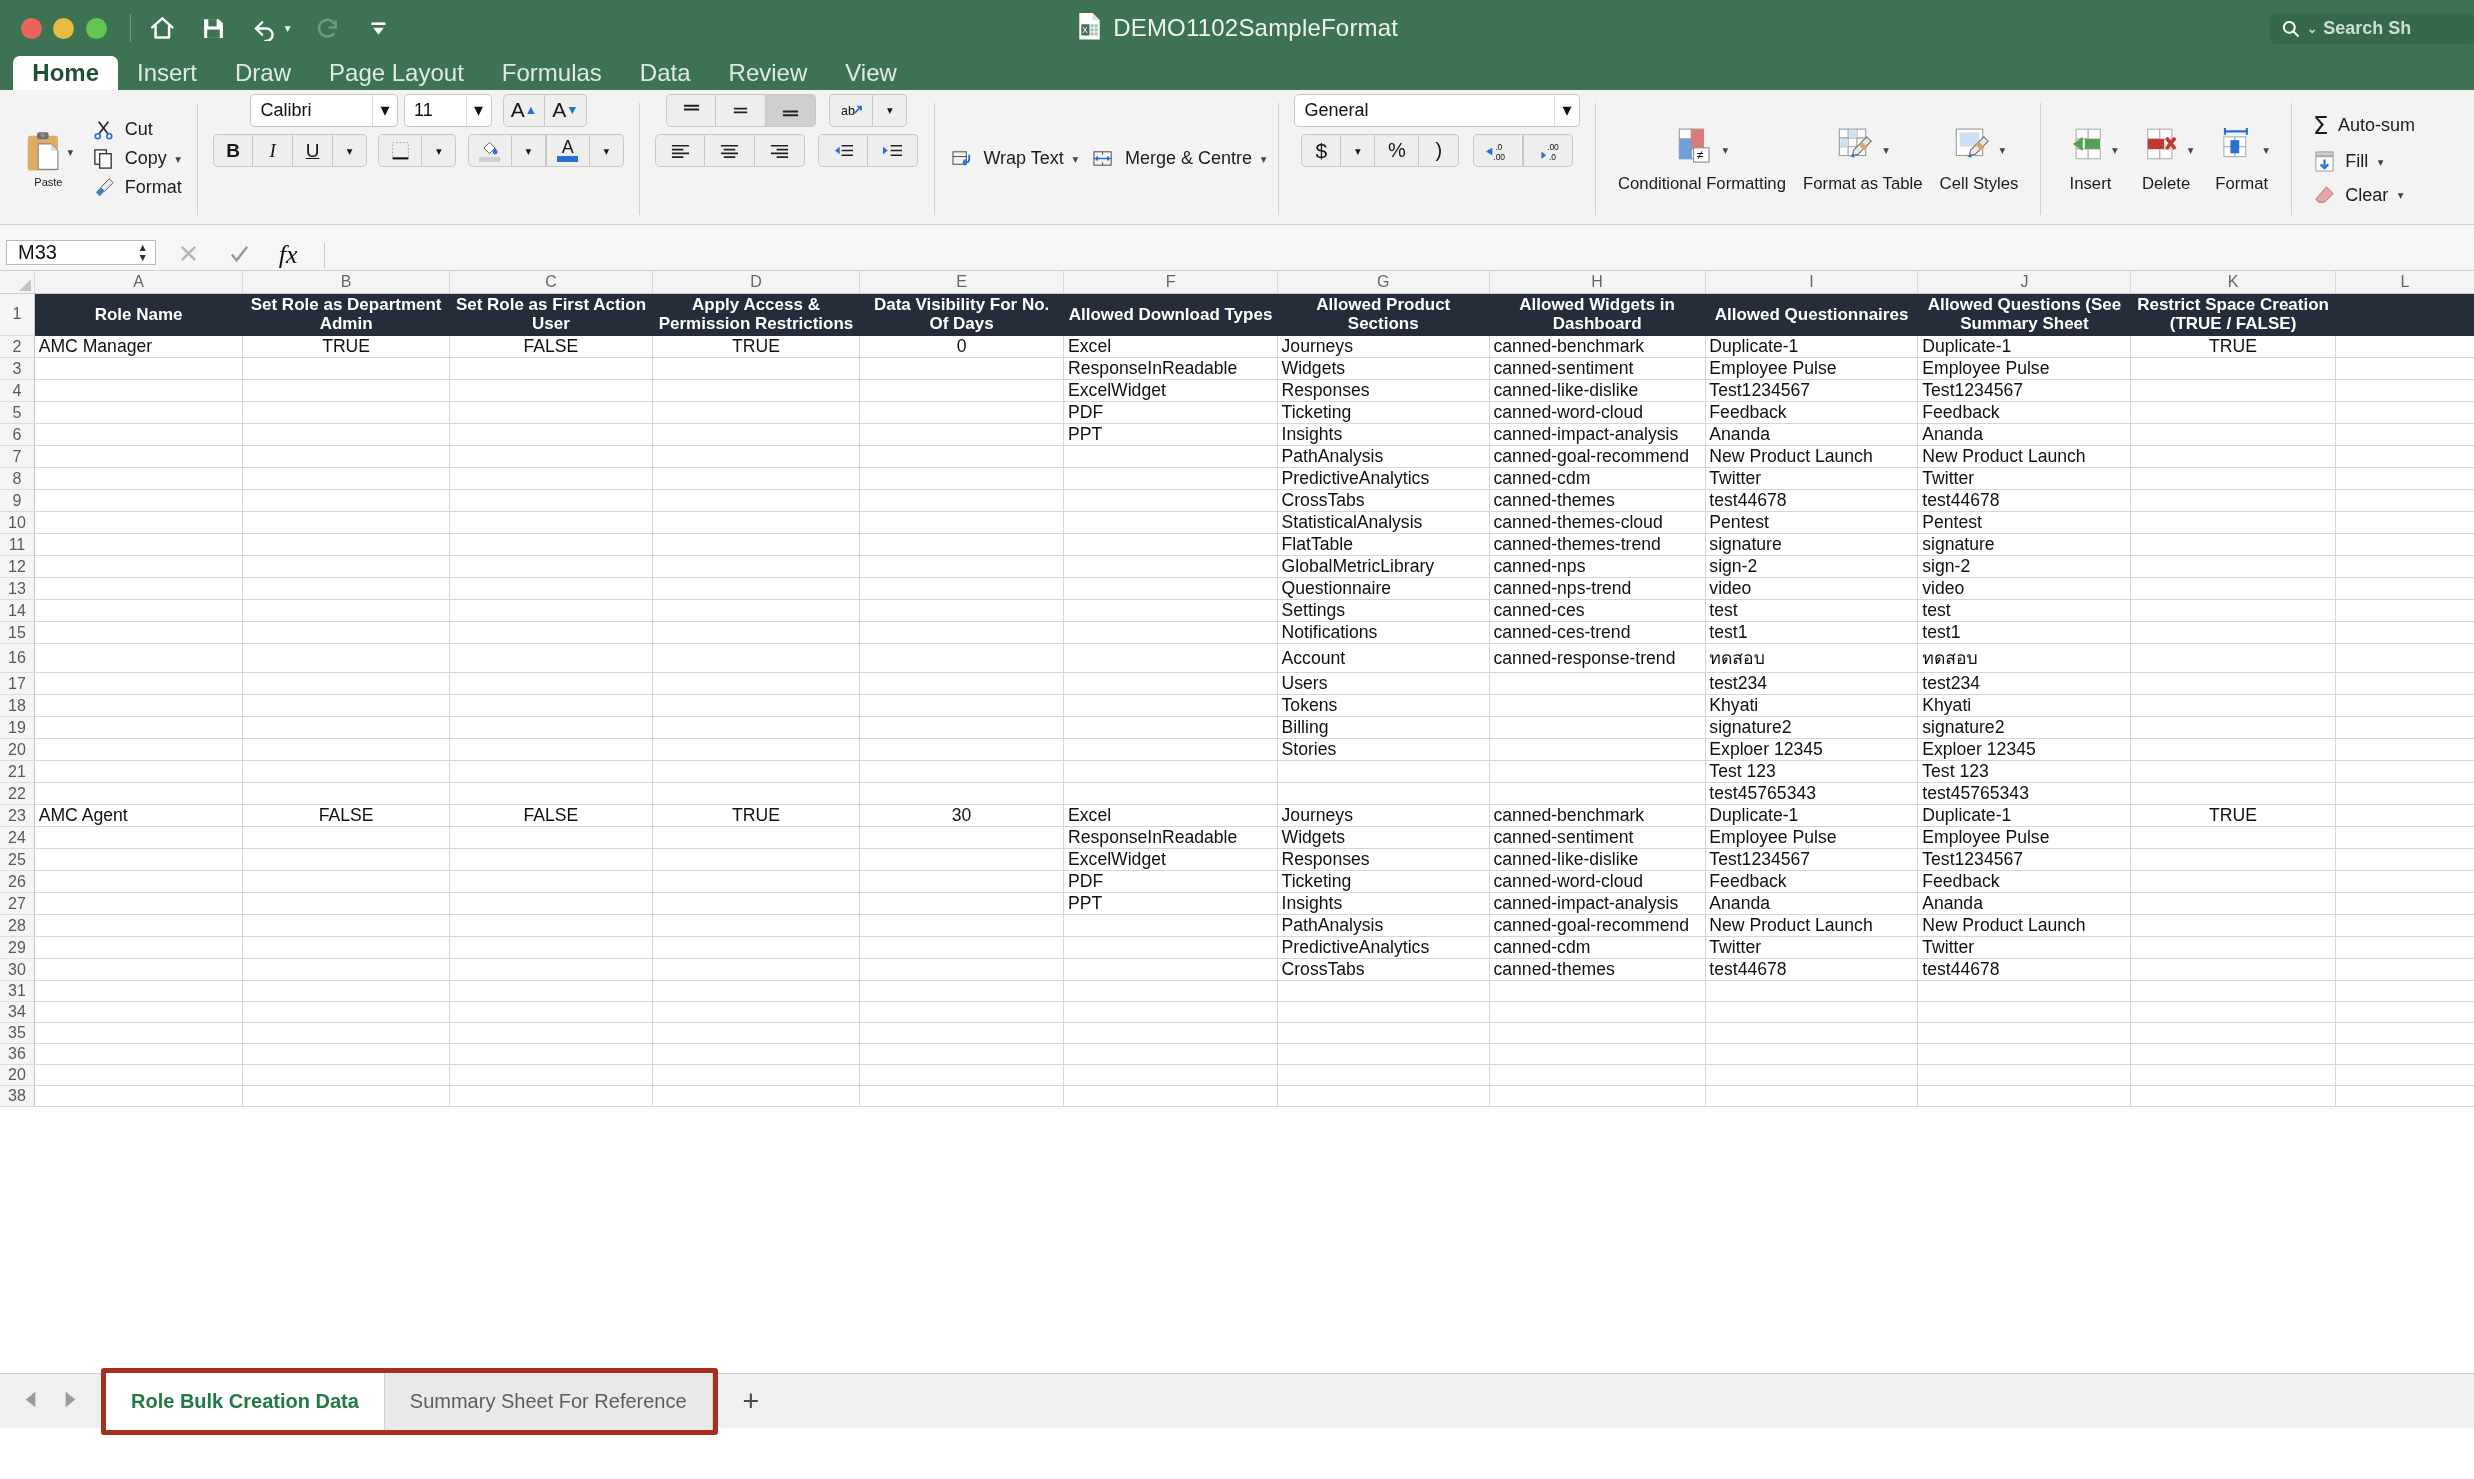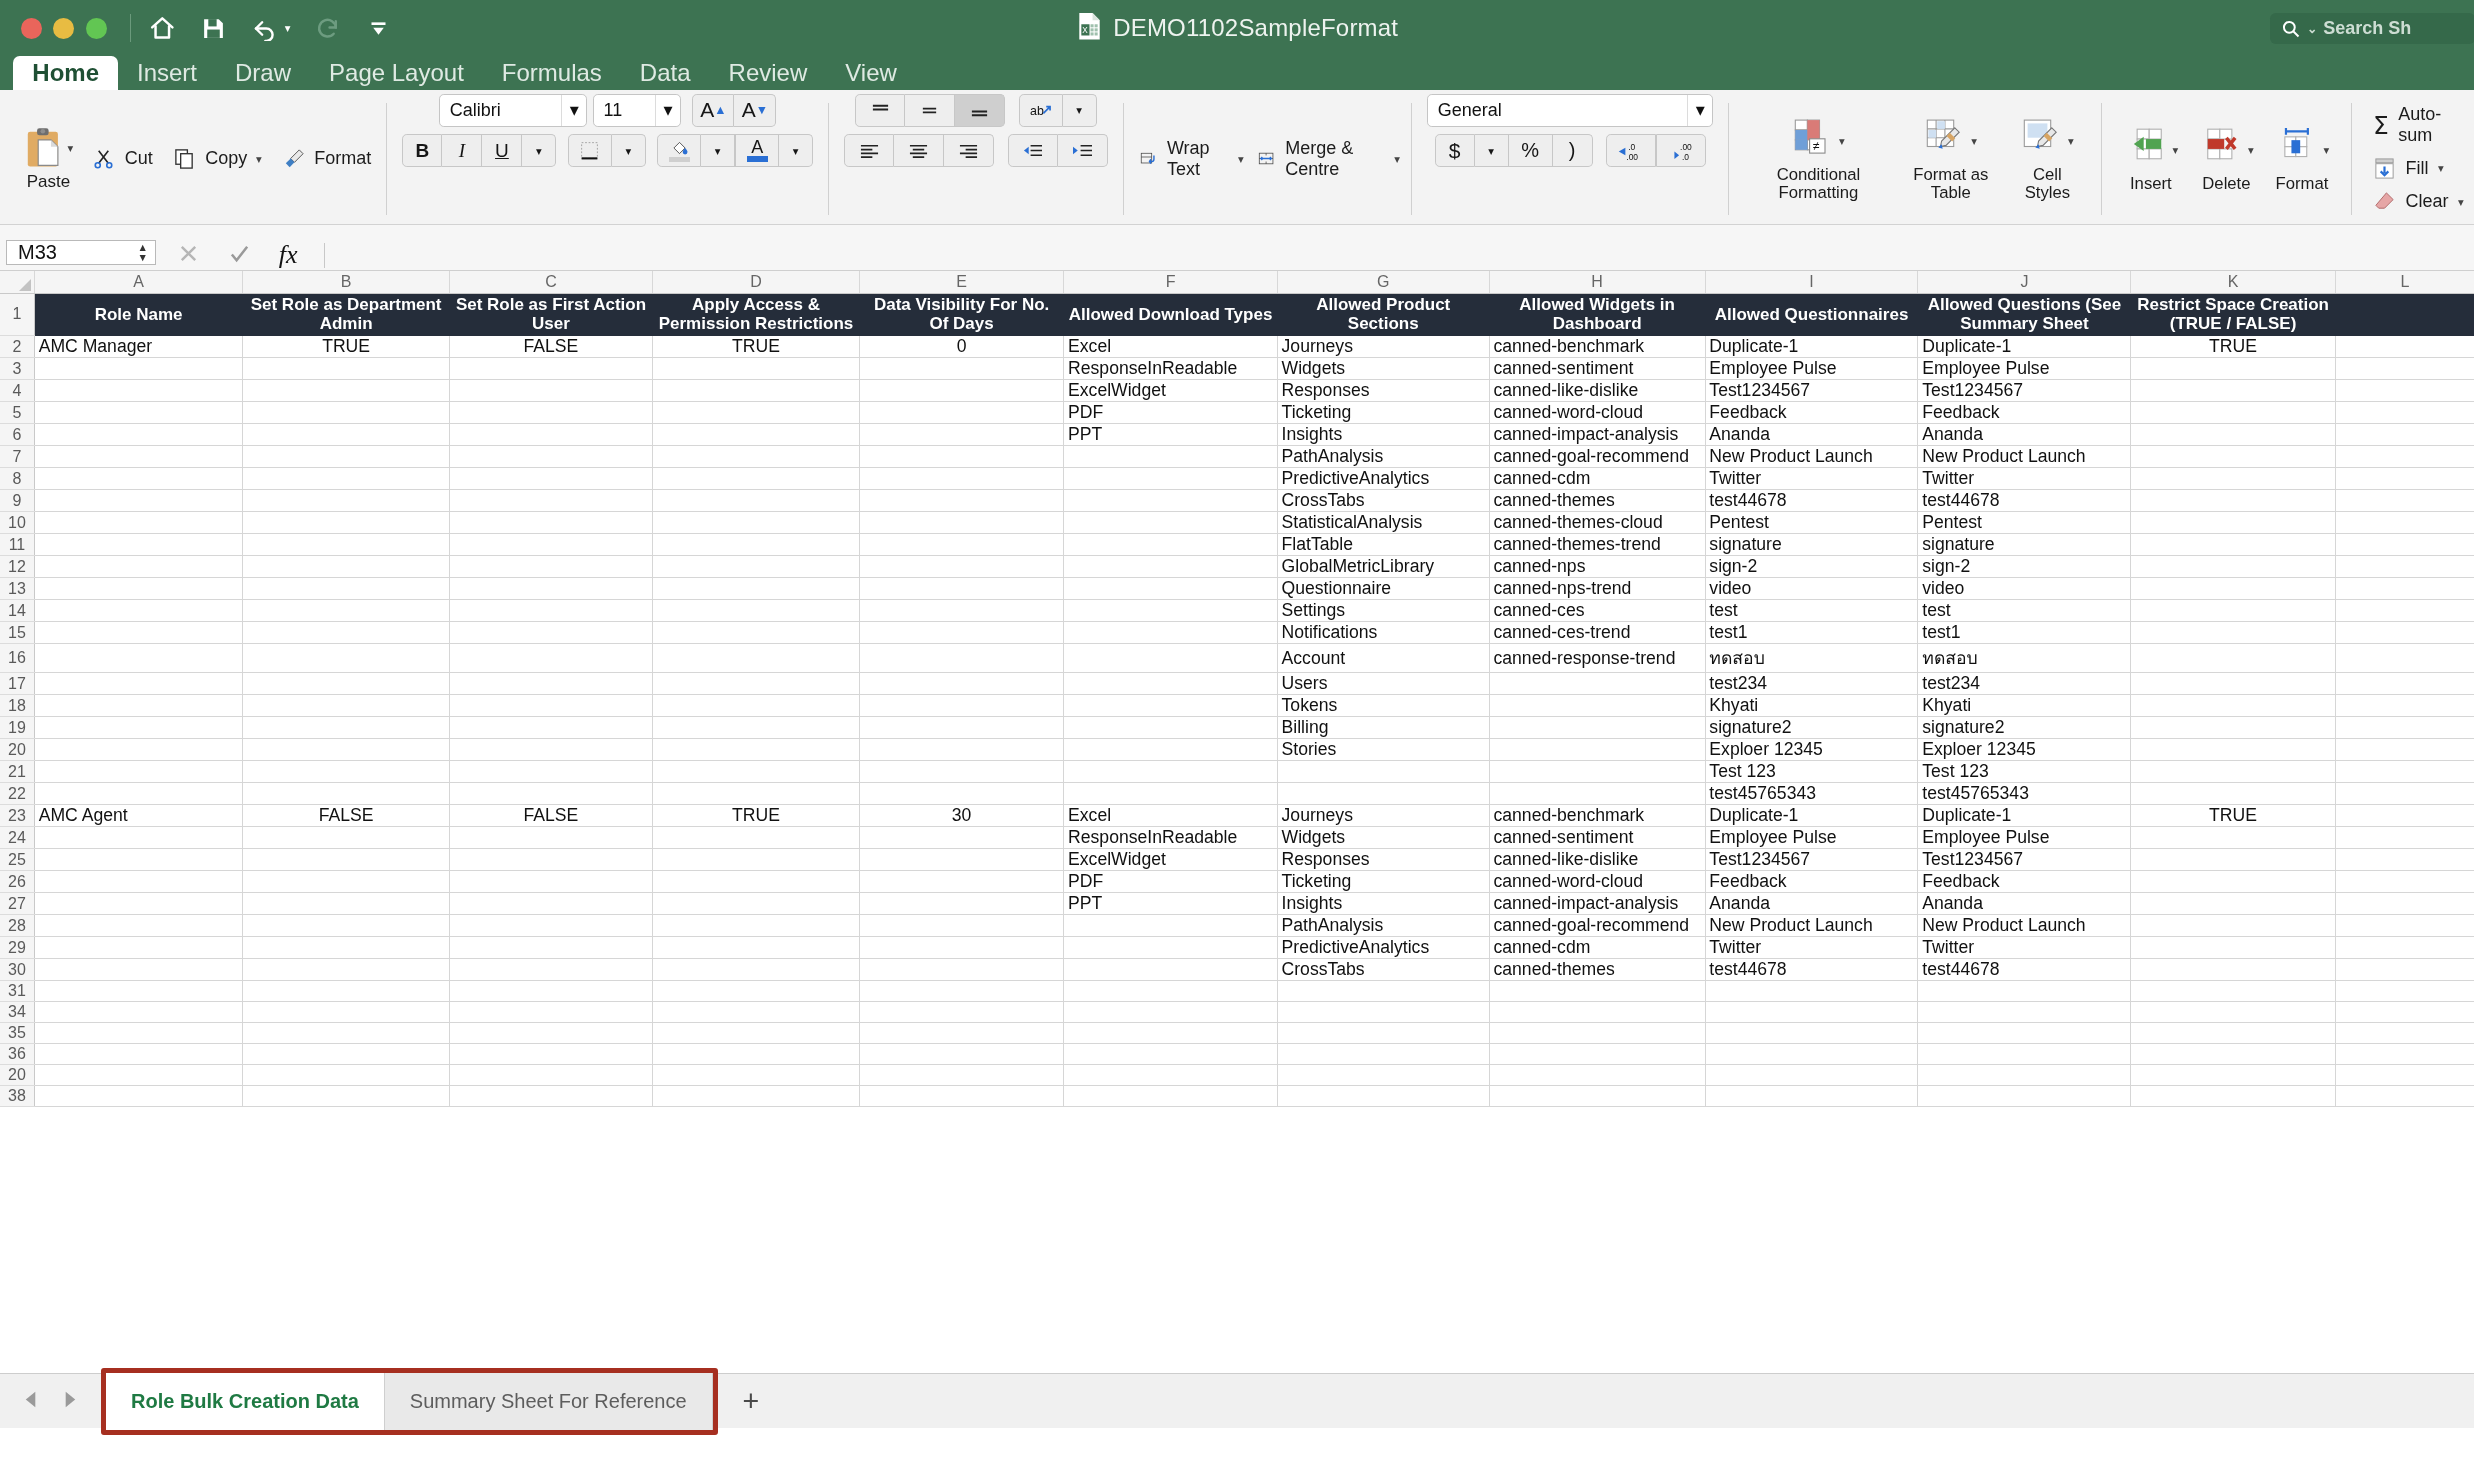--- a/index.html
+++ b/index.html
@@ -46,22 +46,22 @@
 
   
   .ribbon{
     height:135px; background:#f3f3f3; border-bottom:1px solid #d2d2d2;
     display:flex; align-items:stretch; padding:3.8px 0 0 0;
   }
   .grp{ display:flex; align-items:center; padding:0 11.4px; }
   .vsep{ width:1px; background:#d0d0d0; margin:9.5px 3.8px; }
 
   .paste-col{ display:flex; flex-direction:column; align-items:center; width:74px; }
-  .paste-lbl{ font-size:17px; color:#1c1c1c; margin-top:2px;}
-  .clip-col{ display:flex; gap:19px; margin-left:5.7px; }
+  .paste-lbl{ font-size:11px; color:#1c1c1c; margin-top:2px;}
+  .clip-col{ display:flex; flex-direction:column; gap:6px; margin-left:5.7px; }
   .clip-item{ display:flex; align-items:center; gap:8.6px; font-size:18px; color:#1c1c1c; }
 
   .fontgrp{ display:flex; flex-direction:column; gap:7.6px; }
   .frow{ display:flex; align-items:center; gap:5.7px; }
   .ctl{
     background:#fff; border:1px solid #c5c5c5; border-radius:4.8px; height:33px;
     display:flex; align-items:center; font-size:18px; color:#111;
   }
   .ctl .v{ padding:0 9.5px; flex:1; white-space:nowrap; overflow:hidden; }
   .ctl .arw{ border-left:1px solid #dcdcdc; width:25px; height:100%; display:flex; align-items:center; justify-content:center; }

